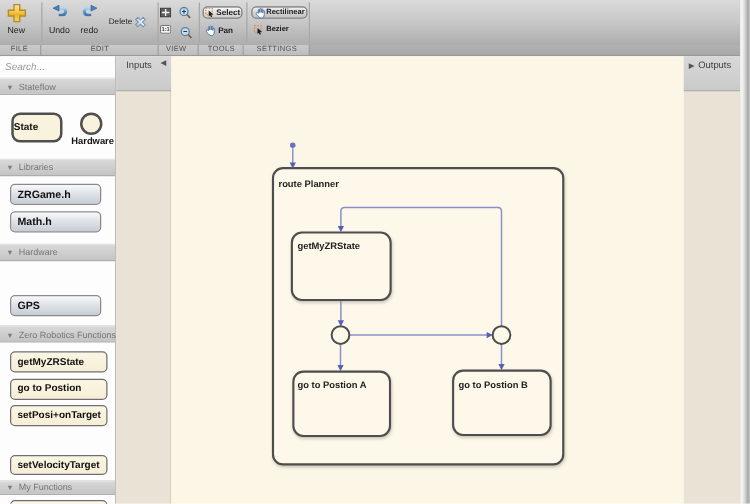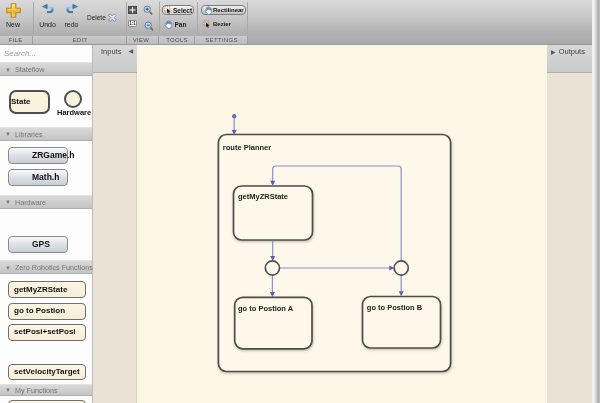--- a/index.html
+++ b/index.html
@@ -10,21 +10,21 @@
 #strip{position:absolute;left:0;top:36px;width:592px;height:9px;background:linear-gradient(180deg,#b2b2b2,#a8a8a8);border-bottom:1px solid #999}
 .slab{position:absolute;top:1px;font-size:6px;color:#505050;letter-spacing:0.3px;white-space:nowrap;transform:translateX(-50%)}
 .ssep{position:absolute;top:0;height:8px;width:1px;background:#a0a0a0}
 .tbtn{position:absolute;height:10.5px;border:1px solid #7e7e7e;border-radius:4px;background:linear-gradient(180deg,#fafafa,#dedede 55%,#cfcfcf)}
 .tbtn2{background:linear-gradient(180deg,#efefef,#d2d2d2 55%,#c2c2c2)}
 .blab{position:absolute;font-size:6.5px;font-weight:bold;color:#1a1a1a;white-space:nowrap}
 #content{position:absolute;left:0;top:45px;width:592px;height:358px}
 #sidebar{position:absolute;left:0;top:0;width:93px;height:358px;background:#fdfdfd;border-right:1px solid #bbb}
 .shead{position:absolute;left:0;width:92px;background:linear-gradient(180deg,#d9d9d9,#c4c4c4);border-top:1px solid #e2e2e2;border-bottom:1px solid #aeaeae;color:#757575;font-size:7.2px;white-space:nowrap}
 .shead .tri{display:inline-block;margin:0 4px 0 5px;font-size:6px;color:#7c7c7c;vertical-align:0.5px}
-.gbtn{position:absolute;left:8px;width:60px;border:1px solid #8a8a8a;border-radius:4px;background:linear-gradient(180deg,#f8f9fb,#dfe3e9 45%,#c8cdd5);font-weight:bold;font-size:8.5px;color:#111;padding-left:23px;white-space:nowrap}
+.gbtn{position:absolute;left:8px;width:73px;border:1px solid #8a8a8a;border-radius:4px;background:linear-gradient(180deg,#f8f9fb,#dfe3e9 45%,#c8cdd5);font-weight:bold;font-size:8.5px;color:#111;padding-left:5px;white-space:nowrap}
 .cbtn{position:absolute;left:8px;width:78px;border:1px solid #6e6e6e;border-radius:4px;background:linear-gradient(180deg,#fbf5e4,#f6eed6);font-weight:bold;font-size:8px;color:#111;padding-left:5px;white-space:nowrap}
 #inputs{position:absolute;left:93px;top:0;width:44px;height:358px;background:#eae2d4;border-right:1px solid #d9d0bd}
 #outputs{position:absolute;left:547px;top:0;width:45px;height:358px;background:#eae2d4}
 .phead{position:absolute;top:0;height:28px;background:linear-gradient(180deg,#d8d8d8,#cacaca);border-bottom:1px solid #b0b0b0;font-size:7.5px;color:#3f3f3f;line-height:13px;white-space:nowrap}
 #canvas{position:absolute;left:137px;top:0;width:410px;height:358px;background:#fcf6e7}
 #scroll{position:absolute;left:592px;top:0;width:8px;height:403px;background:linear-gradient(90deg,#e8e8e8,#f7f7f7 20%,#cdcdcd 55%,#a9a9a9 78%,#c2c2c2)}
 </style></head>
 <body>
 <div id="toolbar">
   <svg style="position:absolute;left:5px;top:2px" width="17" height="17" viewBox="0 0 17 17">
@@ -132,21 +132,21 @@
     <div style="position:absolute;left:64px;top:45px;width:18px;height:18px;border:2px solid #4f4f4f;border-radius:50%;background:#f9f2dd"></div>
     <div style="position:absolute;left:57px;top:62.5px;width:32px;font-size:7.5px;font-weight:bold;color:#111;text-align:center;white-space:nowrap">Hardware</div>
     <div class="shead" style="top:82px;height:13.5px;line-height:12.5px"><span class="tri">▼</span>Libraries</div>
     <div class="gbtn" style="top:102px;height:17px;line-height:15px">ZRGame.h</div>
     <div class="gbtn" style="top:124px;height:17px;line-height:15px">Math.h</div>
     <div class="shead" style="top:150px;height:13.5px;line-height:12.5px"><span class="tri">▼</span>Hardware</div>
     <div class="gbtn" style="top:191px;height:17px;line-height:15px">GPS</div>
     <div class="shead" style="top:215px;height:14px;line-height:13px"><span class="tri">▼</span>Zero Robotics Functions</div>
     <div class="cbtn" style="top:236px;height:17px;line-height:15px">getMyZRState</div>
     <div class="cbtn" style="top:258px;height:16.5px;line-height:14.5px">go to Postion</div>
-    <div class="cbtn" style="top:279px;height:16.5px;line-height:14.5px">setPosi+setPosi</div>
+    <div class="cbtn" style="top:279px;height:16.5px;line-height:14.5px">setPosi+onTarget</div>
     <div class="cbtn" style="top:318.5px;height:16px;line-height:14px">setVelocityTarget</div>
     <div class="shead" style="top:339px;height:11.5px;line-height:10.5px"><span class="tri">▼</span>My Functions</div>
     <div class="cbtn" style="top:355px;height:10px"></div>
   </div>
   <div id="inputs">
     <div class="phead" style="left:0;width:44px;padding-left:8px">Inputs<span style="float:right;margin-right:4px;font-size:6px;color:#555">◀</span></div>
   </div>
   <div id="canvas">
     <svg width="410" height="358" viewBox="0 0 410 358">
       <defs>

